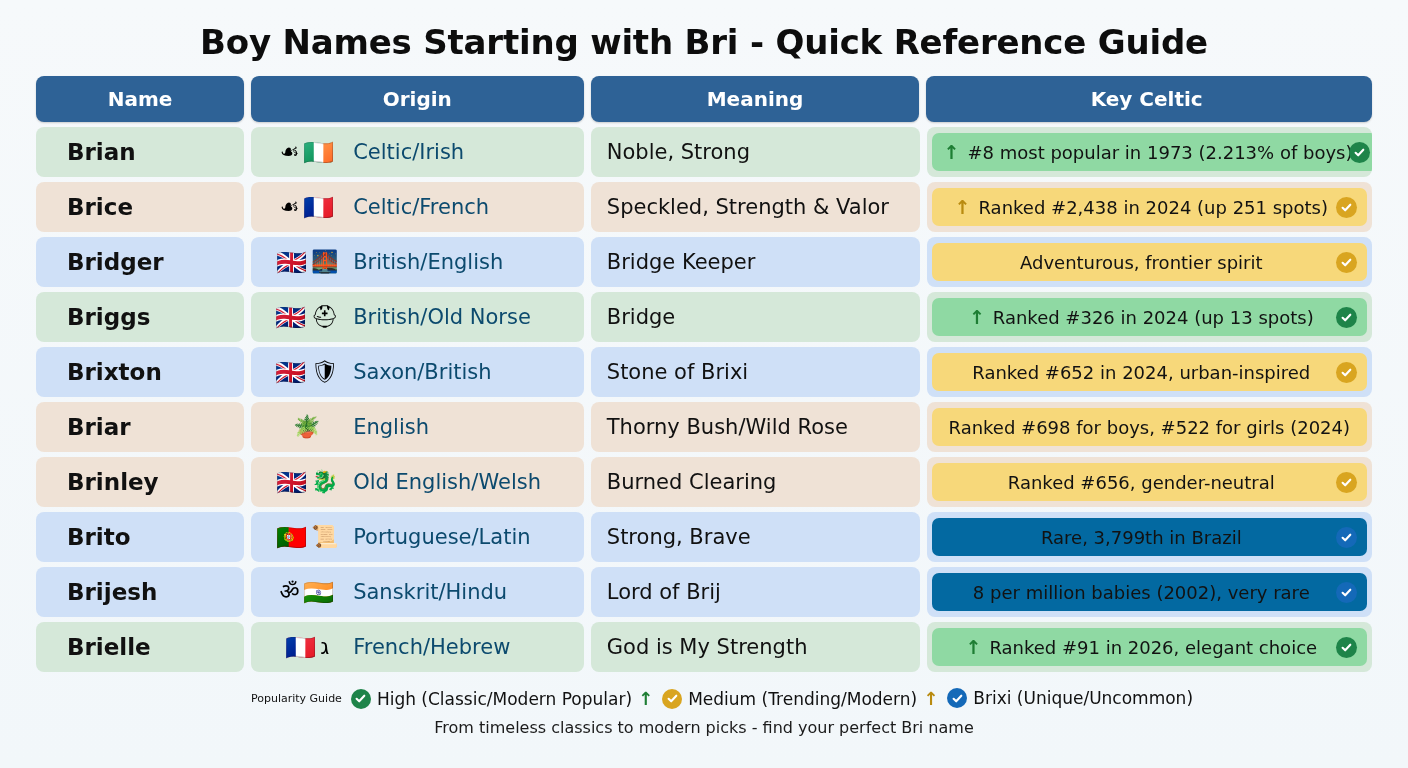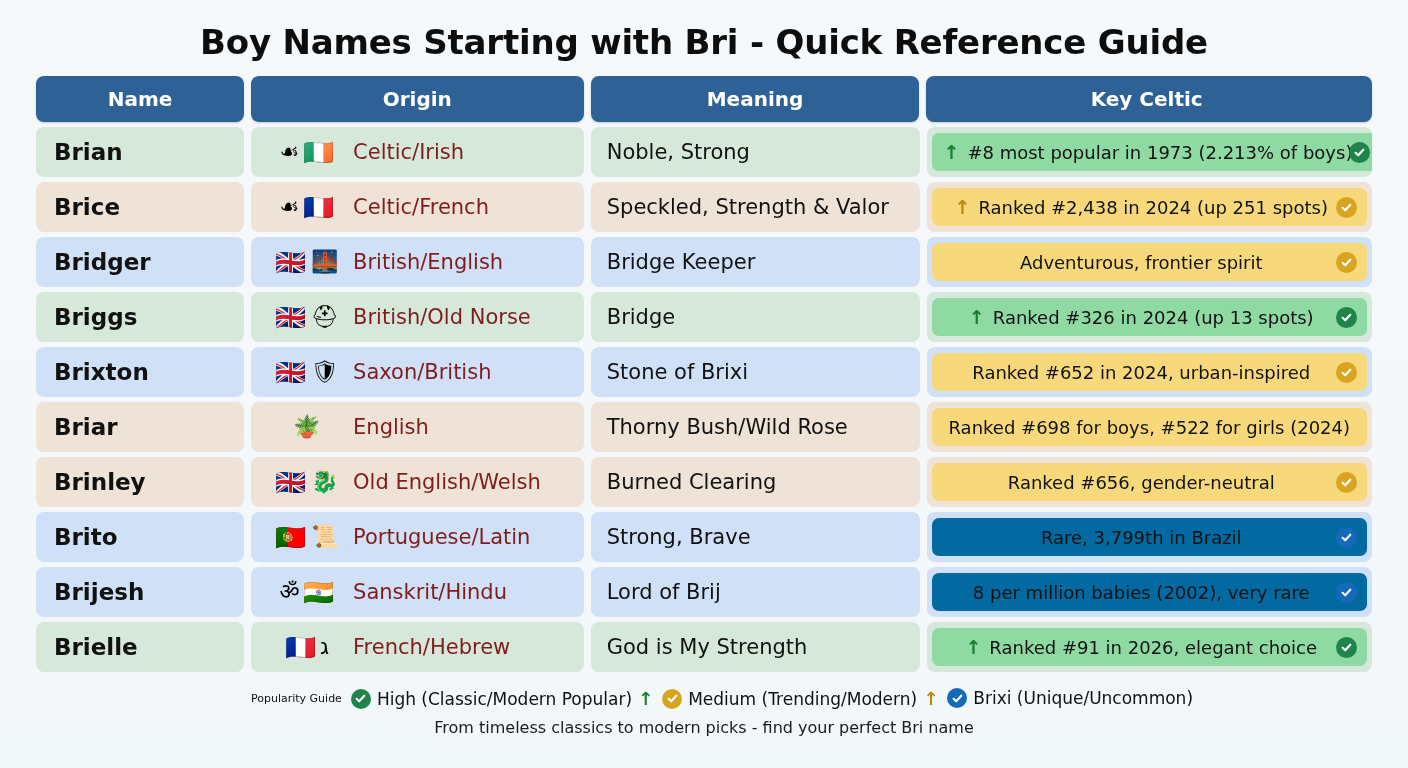--- a/index.html
+++ b/index.html
@@ -46,21 +46,21 @@
 
   .cell {
     border-radius: 8px;
     display: flex;
     align-items: center;
     height: 50px;
     overflow: hidden;
   }
 
   
-  .c-name    { width: 210px; padding-left: 18px; }
+  .c-name    { width: 210px; padding-left: 31px; }
   .c-origin  { width: 336px; padding-left: 10px; }
   .c-meaning { width: 332px; padding-left: 16px; }
   .c-key     { width: 450px; padding: 0 5px; }
 
   
   .head .cell {
     background: #2e6296;
     color: #ffffff;
     font-size: 20px;
     font-weight: bold;
@@ -87,21 +87,21 @@
     align-items: center;
     gap: 4px;
     width: 92px;
     justify-content: center;
     flex: 0 0 92px;
   }
   .gl { font-size: 25px; line-height: 1; display: inline-block; }
   .gl-sm { font-size: 22px; }
   .origin-text {
     font-size: 21px;
-    color: #7f1d1d;
+    color: #0c4a6e;
     white-space: nowrap;
   }
   .meaning-text {
     font-size: 21px;
     color: #111111;
     white-space: nowrap;
   }
 
   
   .pill {

